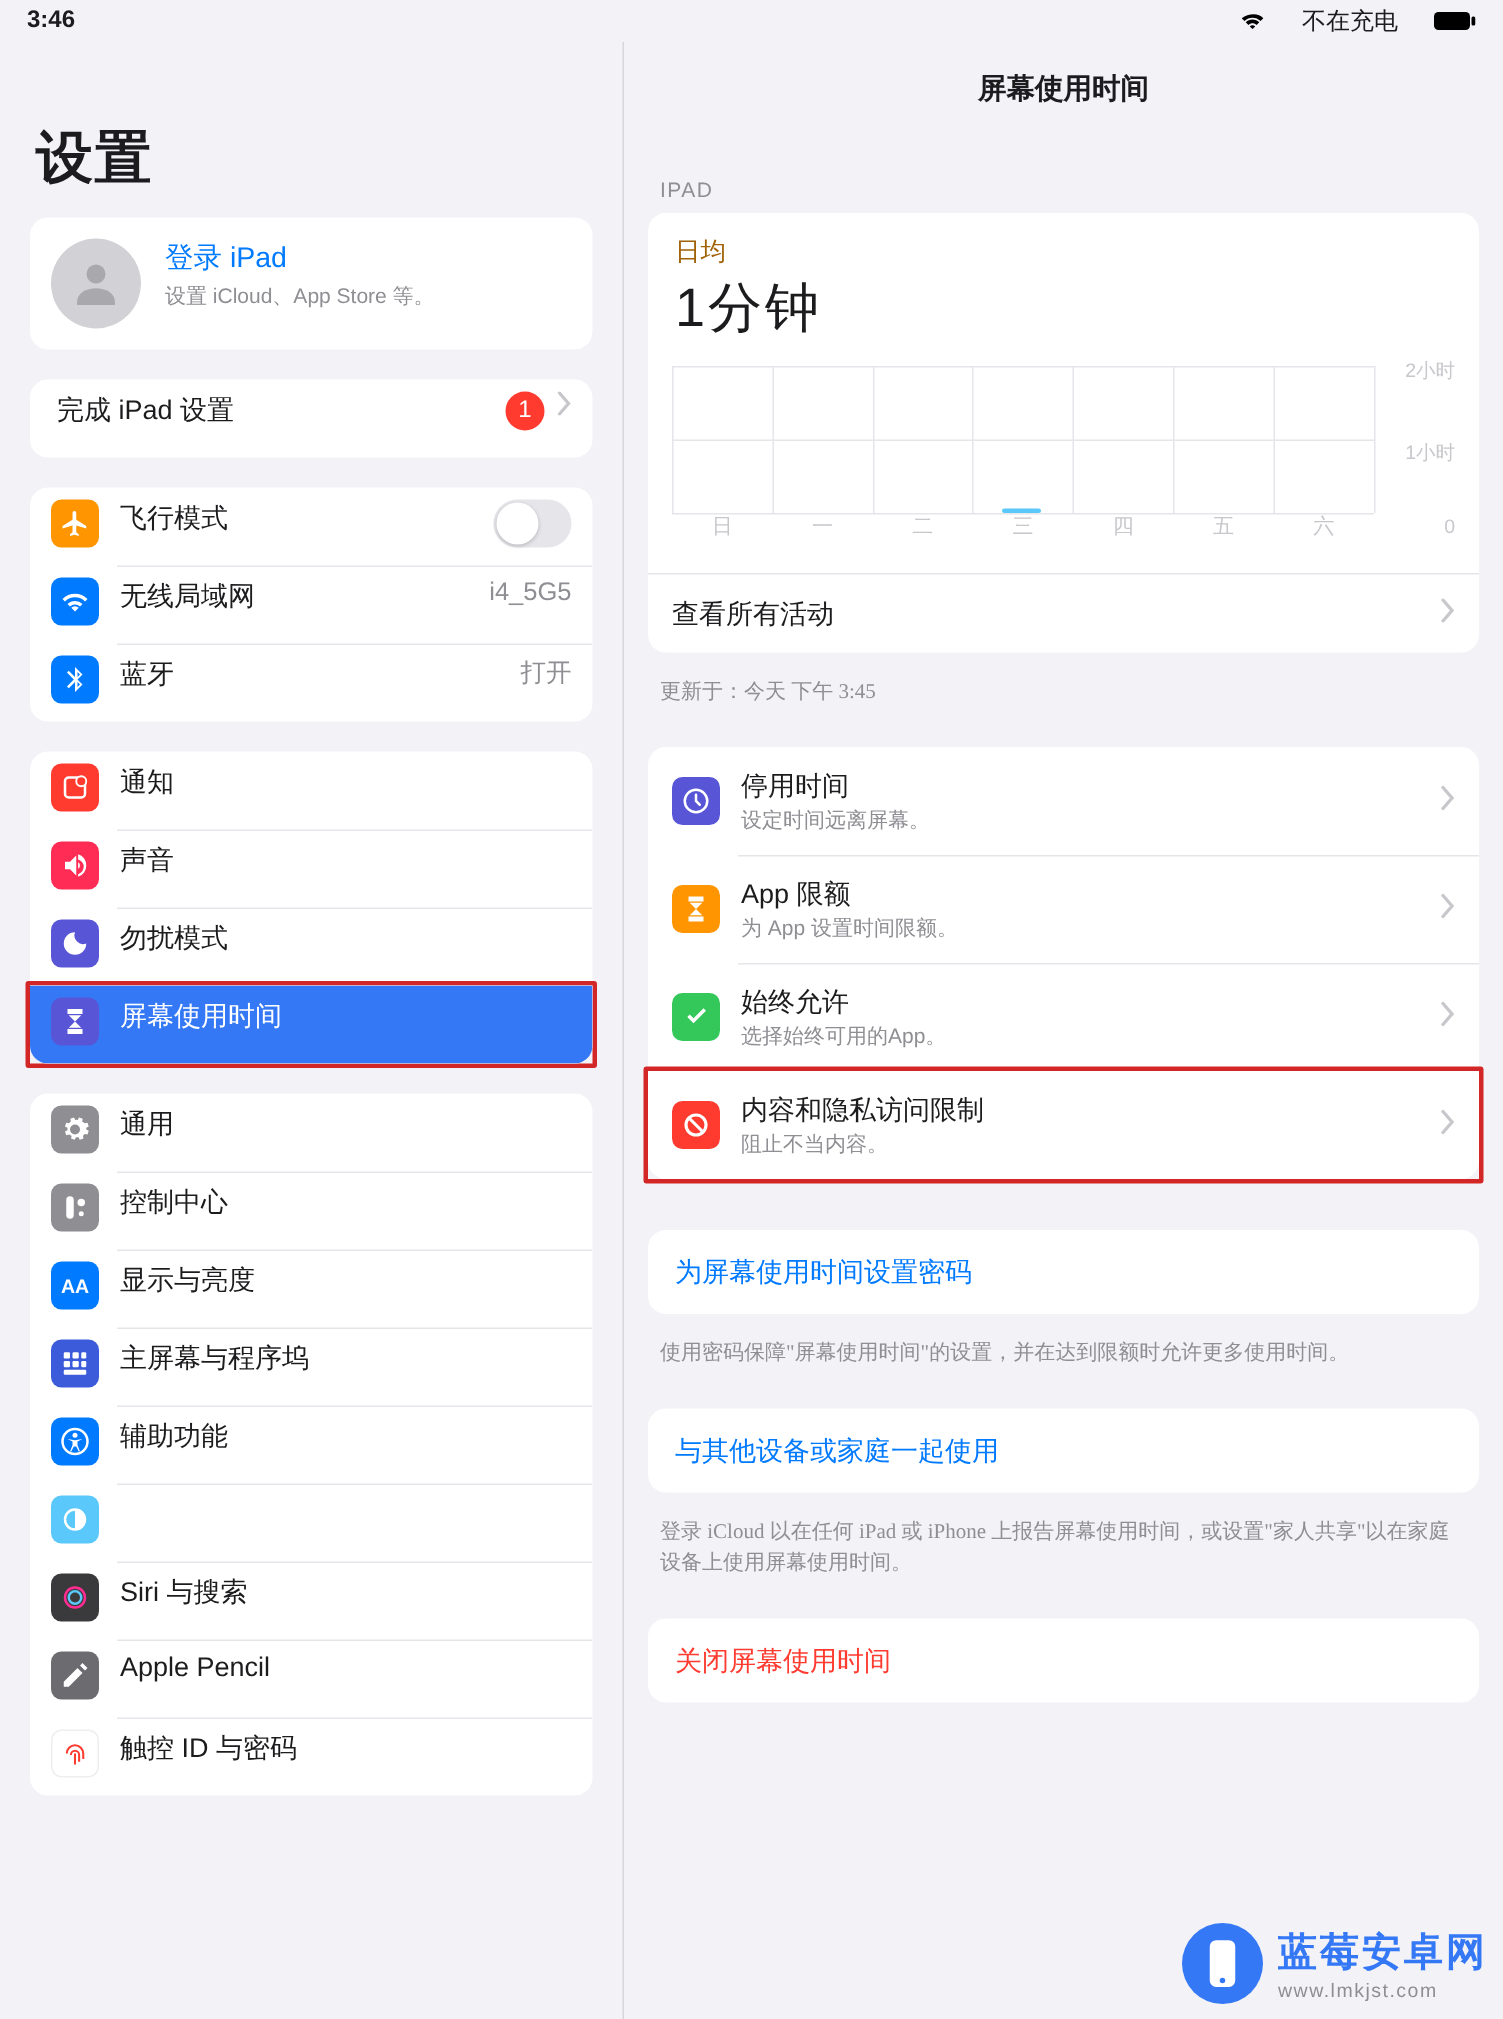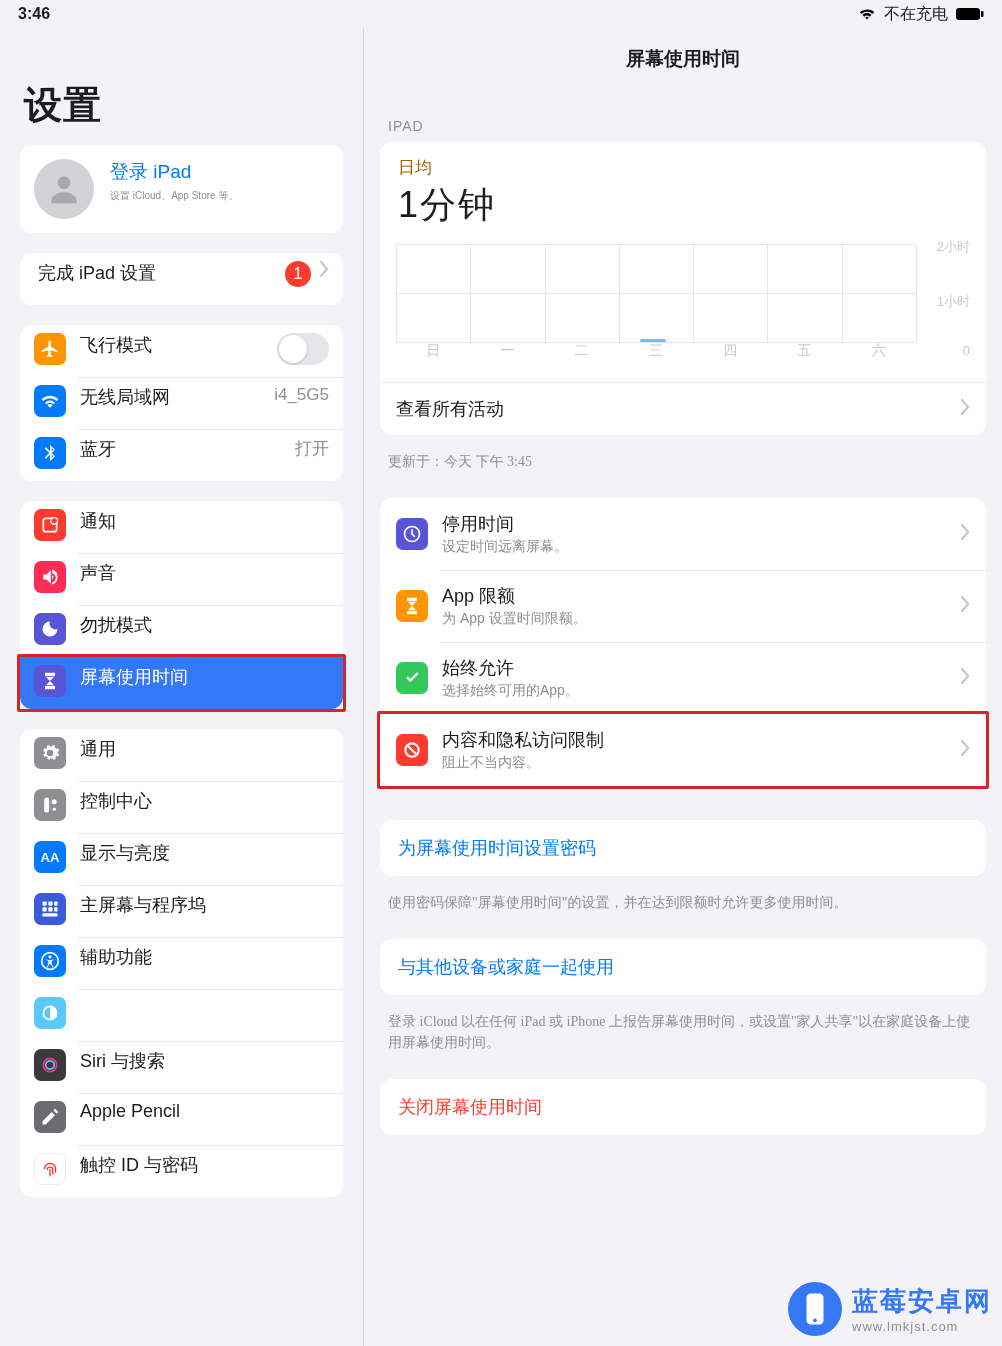--- a/index.html
+++ b/index.html
@@ -1,43 +1,43 @@
 <!DOCTYPE html>
 <html><head>
 <meta charset="utf-8">
 <style>
   * { box-sizing: border-box; margin: 0; padding: 0; -webkit-font-smoothing: antialiased; }
   html, body { width: 1002px; height: 1346px; font-family: -apple-system, "Helvetica Neue", Arial, sans-serif; background: #f2f2f7; color: #1c1c1e; overflow: hidden; }
 
   
   .statusbar { position: absolute; top: 0; left: 0; right: 0; height: 28px; display: flex; align-items: center; justify-content: space-between; padding: 0 18px; font-size: 16px; font-weight: 600; }
-  .statusbar .right { display: flex; align-items: center; gap: 8px; font-weight: 500; }
+  .statusbar .right { display: flex; align-items: center; gap: 24px; font-weight: 500; }
   .wifi-ic, .batt-ic { display: inline-block; }
   .wifi-ic svg, .batt-ic svg { display: block; }
 
   .wrap { display: flex; position: absolute; top: 28px; left: 0; right: 0; bottom: 0; }
 
   
-  .sidebar { width: 364px; background: #f2f2f7; border-right: 1px solid #d8d8dc; overflow-y: auto; padding-bottom: 40px; }
+  .sidebar { width: 416px; background: #f2f2f7; border-right: 1px solid #d8d8dc; overflow-y: auto; padding-bottom: 40px; }
   .sidebar h1 { font-size: 38px; font-weight: 700; letter-spacing: 1px; padding: 52px 24px 14px; }
 
   .card { background: #fff; border-radius: 12px; margin: 0 20px 20px; overflow: hidden; }
   .row { display: flex; align-items: flex-start; min-height: 52px; padding: 8px 14px; position: relative; }
   .row + .row::before { content: ""; position: absolute; top: 0; left: 58px; right: 0; height: 1px; background: #e5e5ea; }
   .row .icon { width: 32px; height: 32px; border-radius: 7px; display: flex; align-items: center; justify-content: center; flex-shrink: 0; margin-right: 14px; }
   .row .label { font-size: 18px; flex: 1; }
   .row .tail  { color: #8e8e93; font-size: 17px; margin-left: 6px; }
   .row .chev  { margin-left: 8px; }
   .row.selected { background: #3478f6; }
   .row.selected .label { color: #fff; }
 
   .signin { padding: 14px; }
   .signin .avatar { width: 60px; height: 60px; border-radius: 50%; background: #d1d1d6; display: flex; align-items: center; justify-content: center; margin-right: 16px; }
   .signin .t1 { color: #007aff; font-size: 19px; margin-bottom: 4px; }
-  .signin .t2 { color: #8e8e93; font-size: 10px; }
+  .signin .t2 { color: #8e8e93; font-size: 14px; }
 
   .badge { background: #ff3b30; color: #fff; width: 26px; height: 26px; border-radius: 13px; display: flex; align-items: center; justify-content: center; font-size: 16px; font-weight: 500; }
 
   .toggle { width: 52px; height: 32px; border-radius: 16px; background: #e5e5ea; position: relative; }
   .toggle::after { content: ""; position: absolute; left: 2px; top: 2px; width: 28px; height: 28px; border-radius: 50%; background: #fff; box-shadow: 0 1px 3px rgba(0,0,0,.2); }
 
   .highlight-red { border: 3px solid #d32626; border-radius: 2px; }
   .hl-row { margin: -3px 17px 17px; }
 
   

